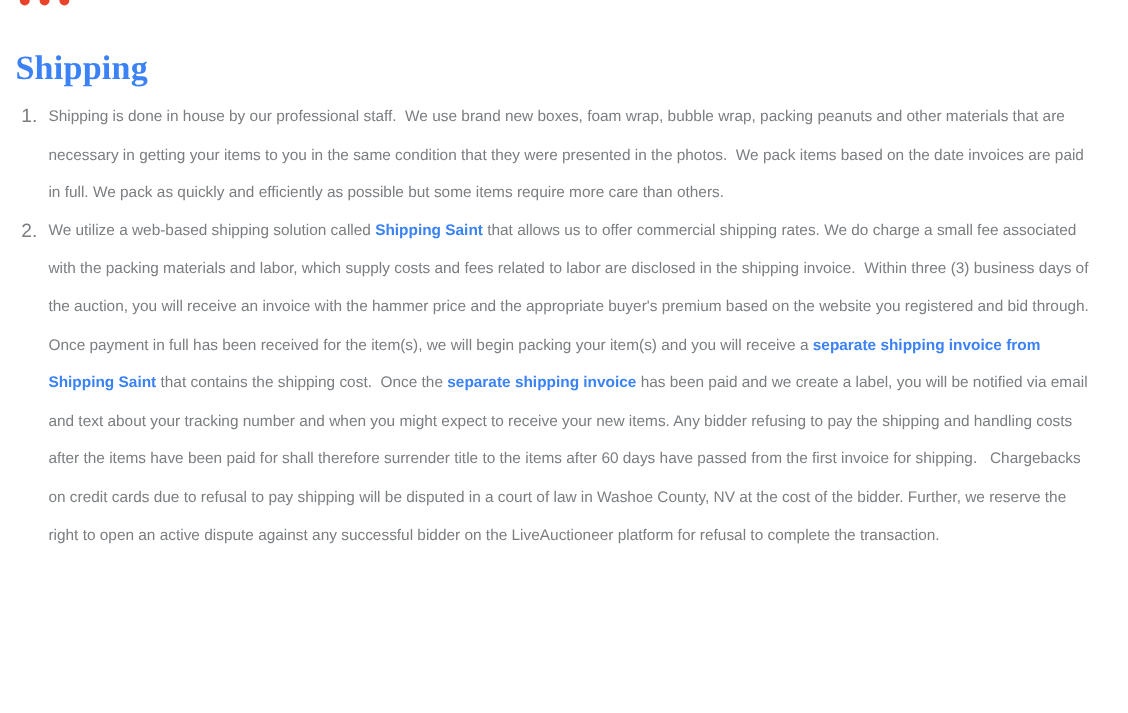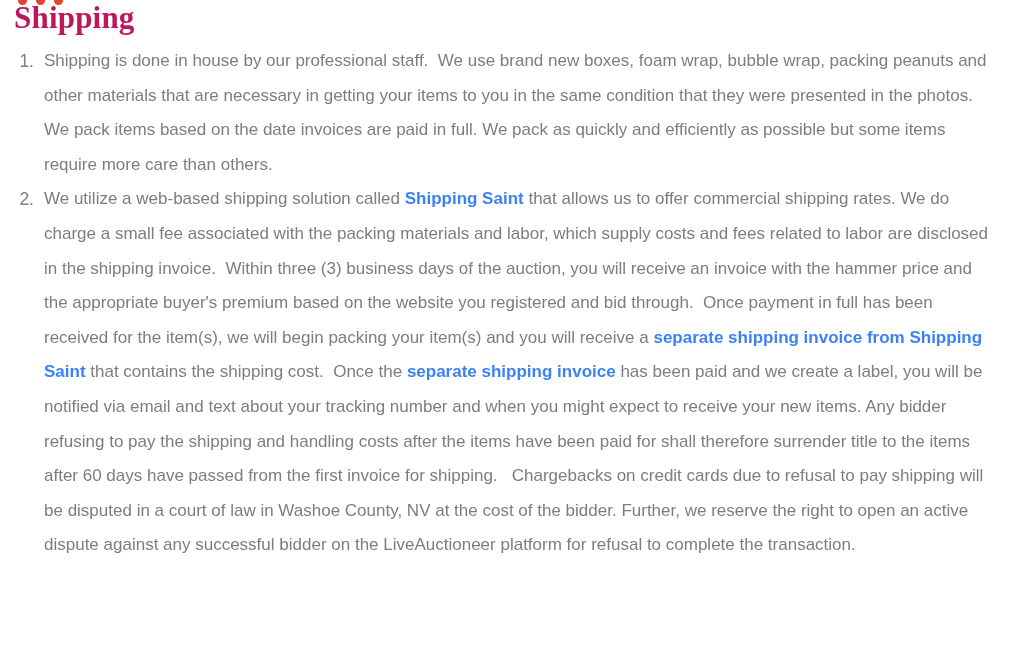--- a/index.html
+++ b/index.html
@@ -28,41 +28,42 @@
     height: 9px;
     border-radius: 50%;
     background: var(--accent, #e8432a);
     display: inline-block;
   }
   h1.title {
     font-family: "Liberation Serif", serif;
     font-weight: 700;
     font-size: 31px;
     letter-spacing: 0.2px;
-    color: #be185d;
+    color: #3b82f6;
+    margin-top: 44px;
     margin-bottom: 8px;
   }
   .list {
     width: 978px;
   }
   .item {
     display: flex;
     align-items: flex-start;
   }
   .num {
     flex: 0 0 30px;
     text-align: right;
     padding-right: 10px;
     font-size: 17.5px;
     line-height: 34.6px;
     color: #7b7e81;
   }
   p.body {
     flex: 1;
-    font-size: 17px;
+    font-size: 14px;
     line-height: 34.6px;
     color: #7b7e81;
     white-space: pre-wrap;
   }
   p.body strong {
     font-weight: 700;
     color: #3b82f6;
   }
 </style>
 </head>

